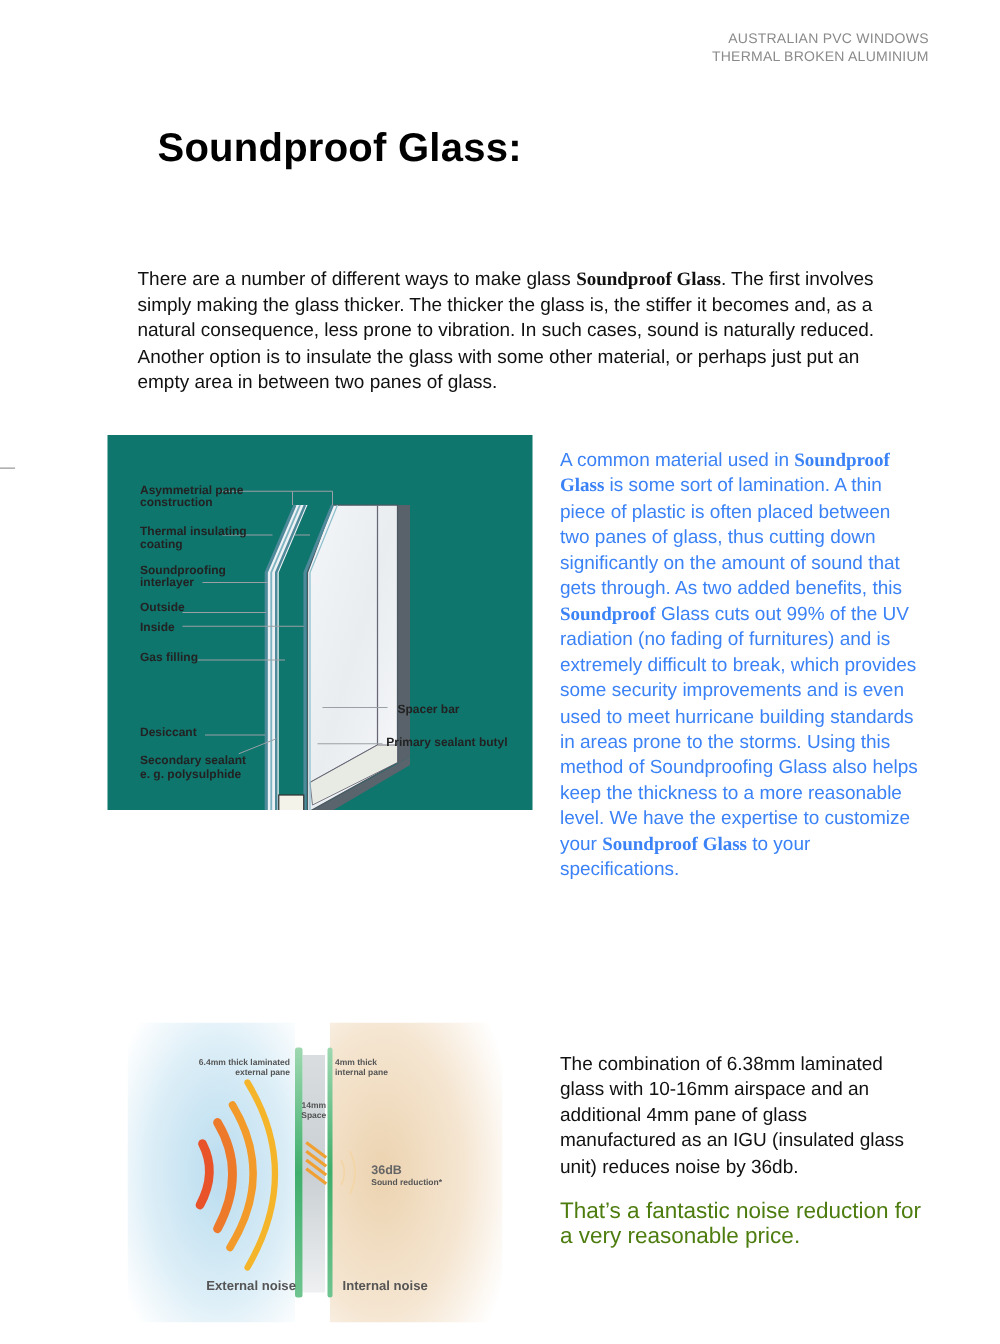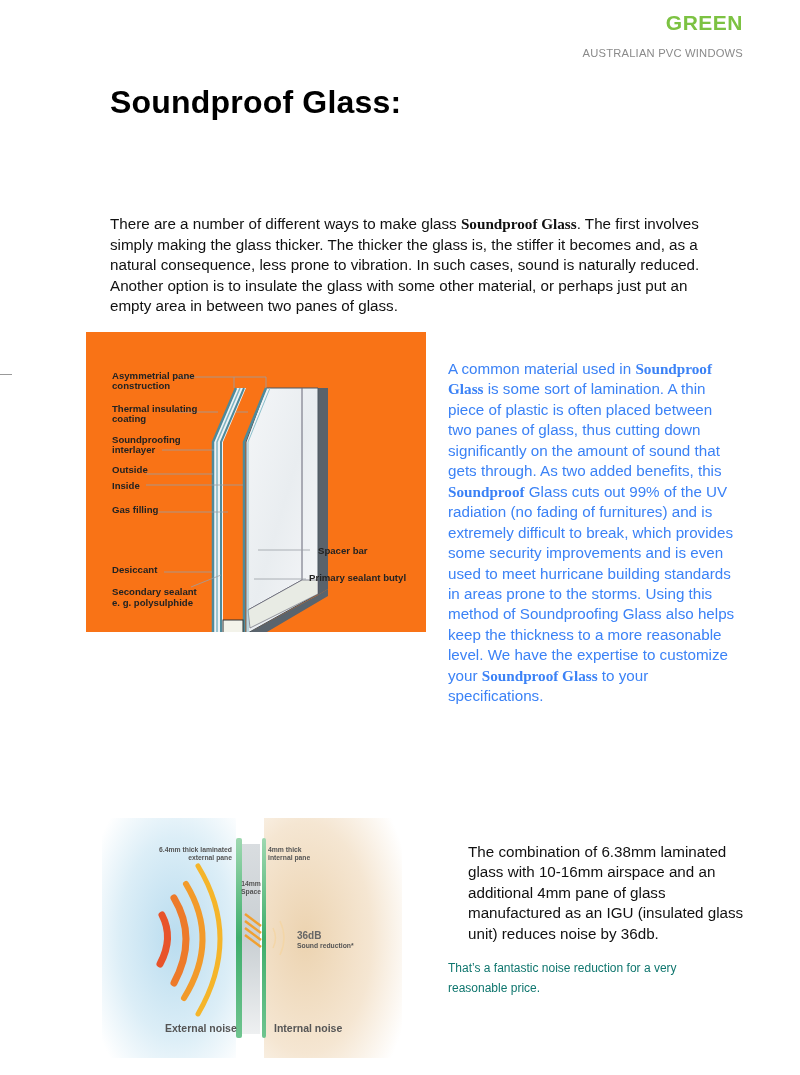--- a/index.html
+++ b/index.html
@@ -17,51 +17,51 @@
   
   #title { left: 110px; top: 84px; font-size: 32px; font-weight: bold; color: #000; letter-spacing: 0.2px; }
 
   
   #intro { left: 110px; top: 214px; width: 620px; font-size: 15.2px; line-height: 20.6px; color: #111; }
 
   
   #margin-tick { left: 0; top: 374px; width: 12px; height: 1px; background: #999; }
 
   
-  #diagram1 { left: 86px; top: 332px; width: 340px; height: 300px; background: #f97316; }
+  #diagram1 { left: 86px; top: 348px; width: 340px; height: 300px; background: #0f766e; }
   #diagram1 svg { width: 340px; height: 300px; display: block; }
   .d1-label { font-family: "Liberation Sans", sans-serif; font-weight: bold; font-size: 9.6px; fill: #222; }
 
   
   #para2 { left: 448px; top: 359px; width: 290px; font-size: 15.2px; line-height: 20.45px; color: #3b82f6; }
 
   
   #diagram2 { left: 102px; top: 818px; width: 300px; height: 240px; font-weight: bold; }
   #diagram2 svg { width: 300px; height: 240px; display: block; }
   .d2-small { font-family: "Liberation Sans", sans-serif; font-size: 6.8px; fill: #555; }
   .d2-big { font-family: "Liberation Sans", sans-serif; font-size: 10.5px; fill: #555; }
   .d2-db { font-family: "Liberation Sans", sans-serif; font-size: 10px; fill: #666; }
 
   
-  #para3 { left: 468px; top: 842px; width: 290px; font-size: 15.2px; line-height: 20.4px; color: #111; }
-  #para4 { left: 448px; top: 958px; width: 290px; font-size: 12px; line-height: 20.4px; color: #0f766e; }
+  #para3 { left: 448px; top: 842px; width: 290px; font-size: 15.2px; line-height: 20.4px; color: #111; }
+  #para4 { left: 448px; top: 958px; width: 290px; font-size: 18px; line-height: 20.4px; color: #4d7c0f; }
 
   b { font-weight: bold; font-family: Liberation Serif, serif; }
 </style>
 </head>
 <body>
 
 <div id="logo" class="abs">
-  <div class="green">GREEN</div>
   <div class="tags">
     <div class="tag">AUSTRALIAN PVC WINDOWS</div>
+    <div class="tag">THERMAL BROKEN ALUMINIUM</div>
   </div>
 </div>
 
-<h1 id="title" class="abs" style="margin:0">Soundproof Glass:</h1>
+<h1 id="title" class="abs" style="margin:16px">Soundproof Glass:</h1>
 
 <p id="intro" class="abs rich" style="margin:0"><span>There are a number of different ways to make glass </span><b>Soundproof Glass</b><span>. The first involves simply making the glass thicker. The thicker the glass is, the stiffer it becomes and, as a natural consequence, less prone to vibration. In such cases, sound is naturally reduced. Another option is to insulate the glass with some other material, or perhaps just put an empty area in between two panes of glass.</span></p>
 
 <div id="margin-tick" class="abs"></div>
 
 <div id="diagram1" class="abs">
   <svg viewBox="0 0 340 300" xmlns="http://www.w3.org/2000/svg">
     <defs>
       <linearGradient id="paneFill" x1="0" y1="0" x2="1" y2="1">
         <stop offset="0" stop-color="#f4f6f8"></stop>

